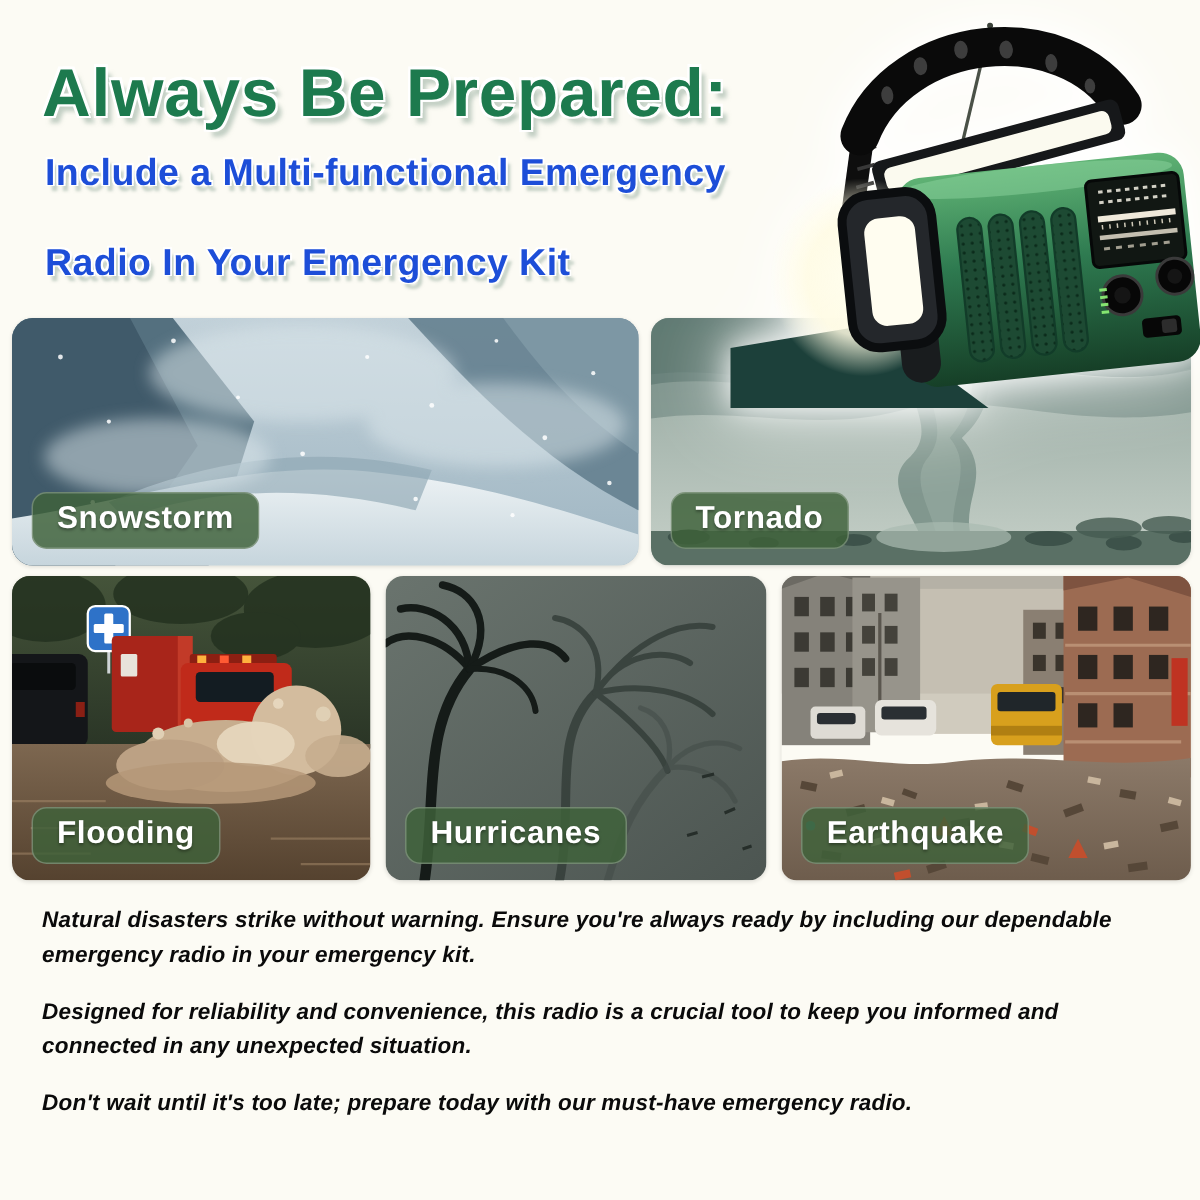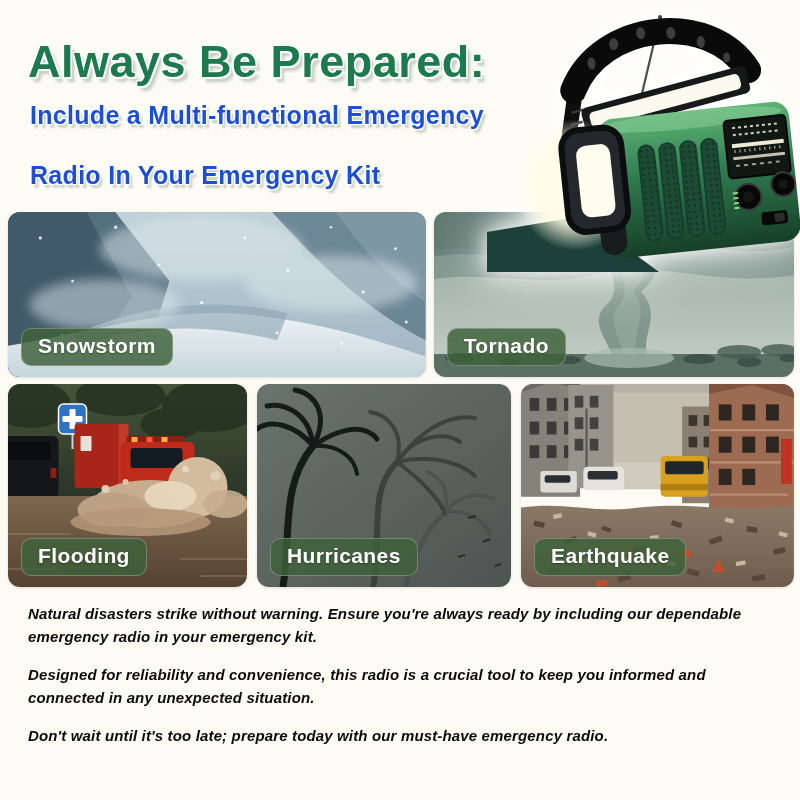--- a/index.html
+++ b/index.html
@@ -33,25 +33,25 @@
   .radio-wrap svg{display:block;width:100%;height:100%;}
   
   .row{position:absolute;display:flex;}
   .row1{left:8px;top:212px;width:786px;height:165px;gap:8px;}
   .row2{left:8px;top:384px;width:786px;height:203px;gap:10px;align-items:flex-end;}
   .card{
     position:relative;height:100%;border-radius:12px;overflow:hidden;
     box-shadow:0 1px 3px rgba(0,0,0,.12);
   }
   .card svg{display:block;width:100%;height:100%;}
-  .c-snowstorm{width:452px;}
+  .c-snowstorm{width:452px;border-radius:14px;}
   .c-tornado{width:390px;}
   .c-flooding{width:254px;}
   .c-hurricanes{width:270px;}
-  .c-earthquake{width:290px;}
+  .c-earthquake{width:290px;border-radius:10px;}
   .badge{
     position:absolute;left:13px;bottom:11px;
     display:inline-block;padding:5px 16px 7px;
     background:rgba(62,98,58,.83);border-radius:10px;
     color:#fff;font-size:21px;font-weight:bold;letter-spacing:.4px;
     text-shadow:0 1px 2px rgba(0,0,0,.35);
     border:1px solid rgba(255,255,255,.25);
   }
   
   .desc{position:absolute;left:28px;top:603px;width:750px;color:#0a0a0a;}

